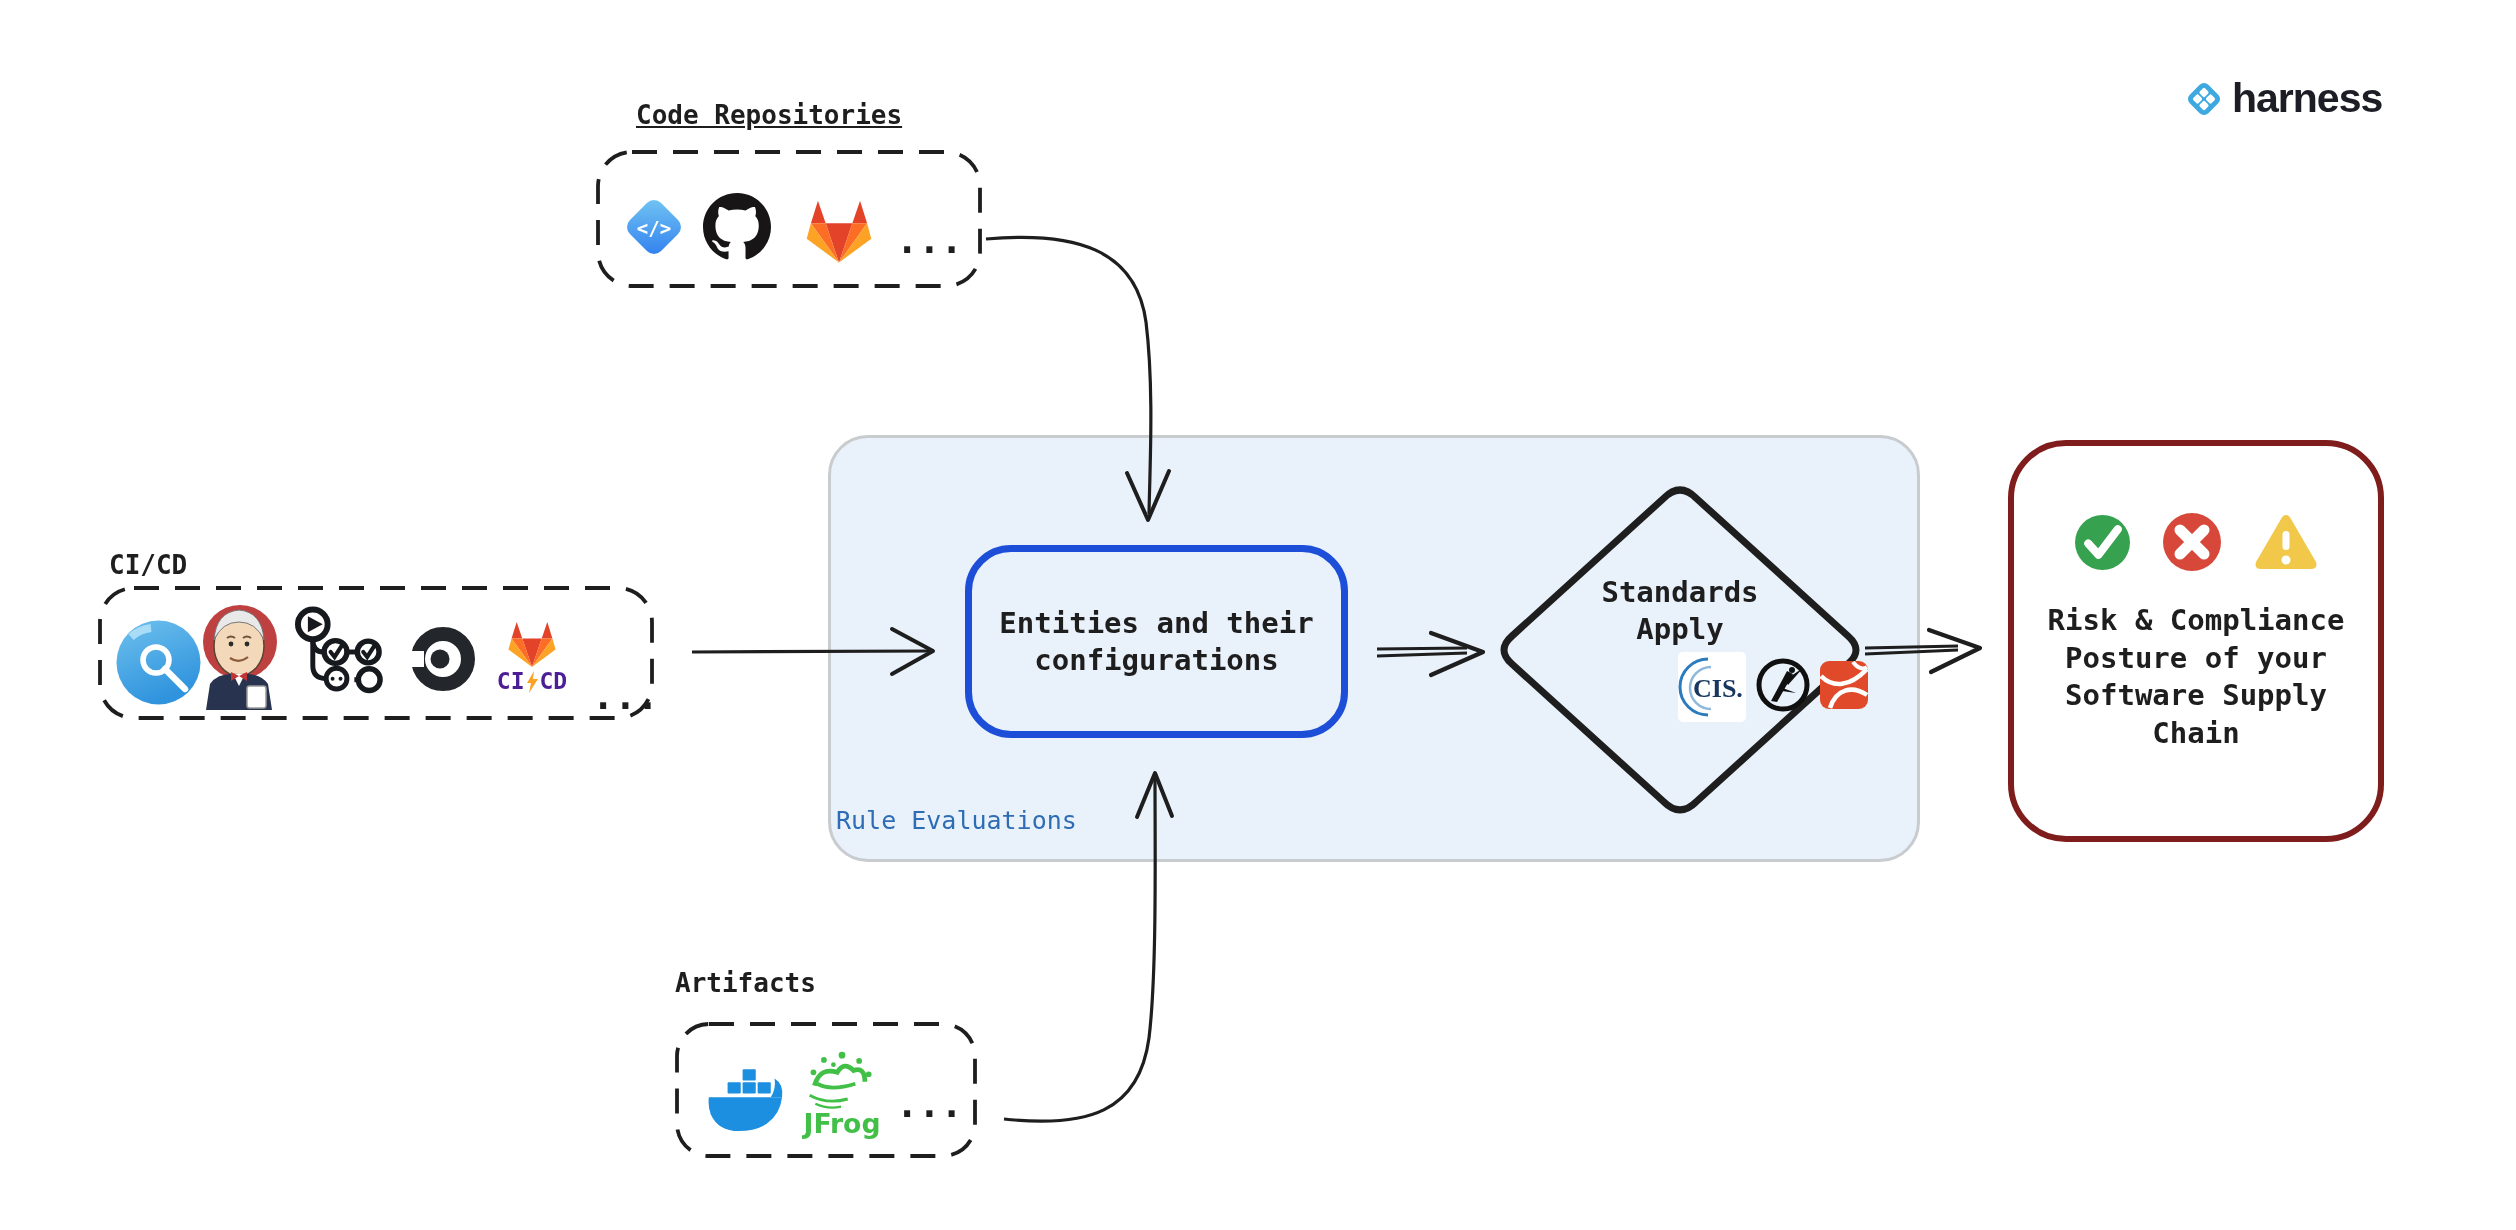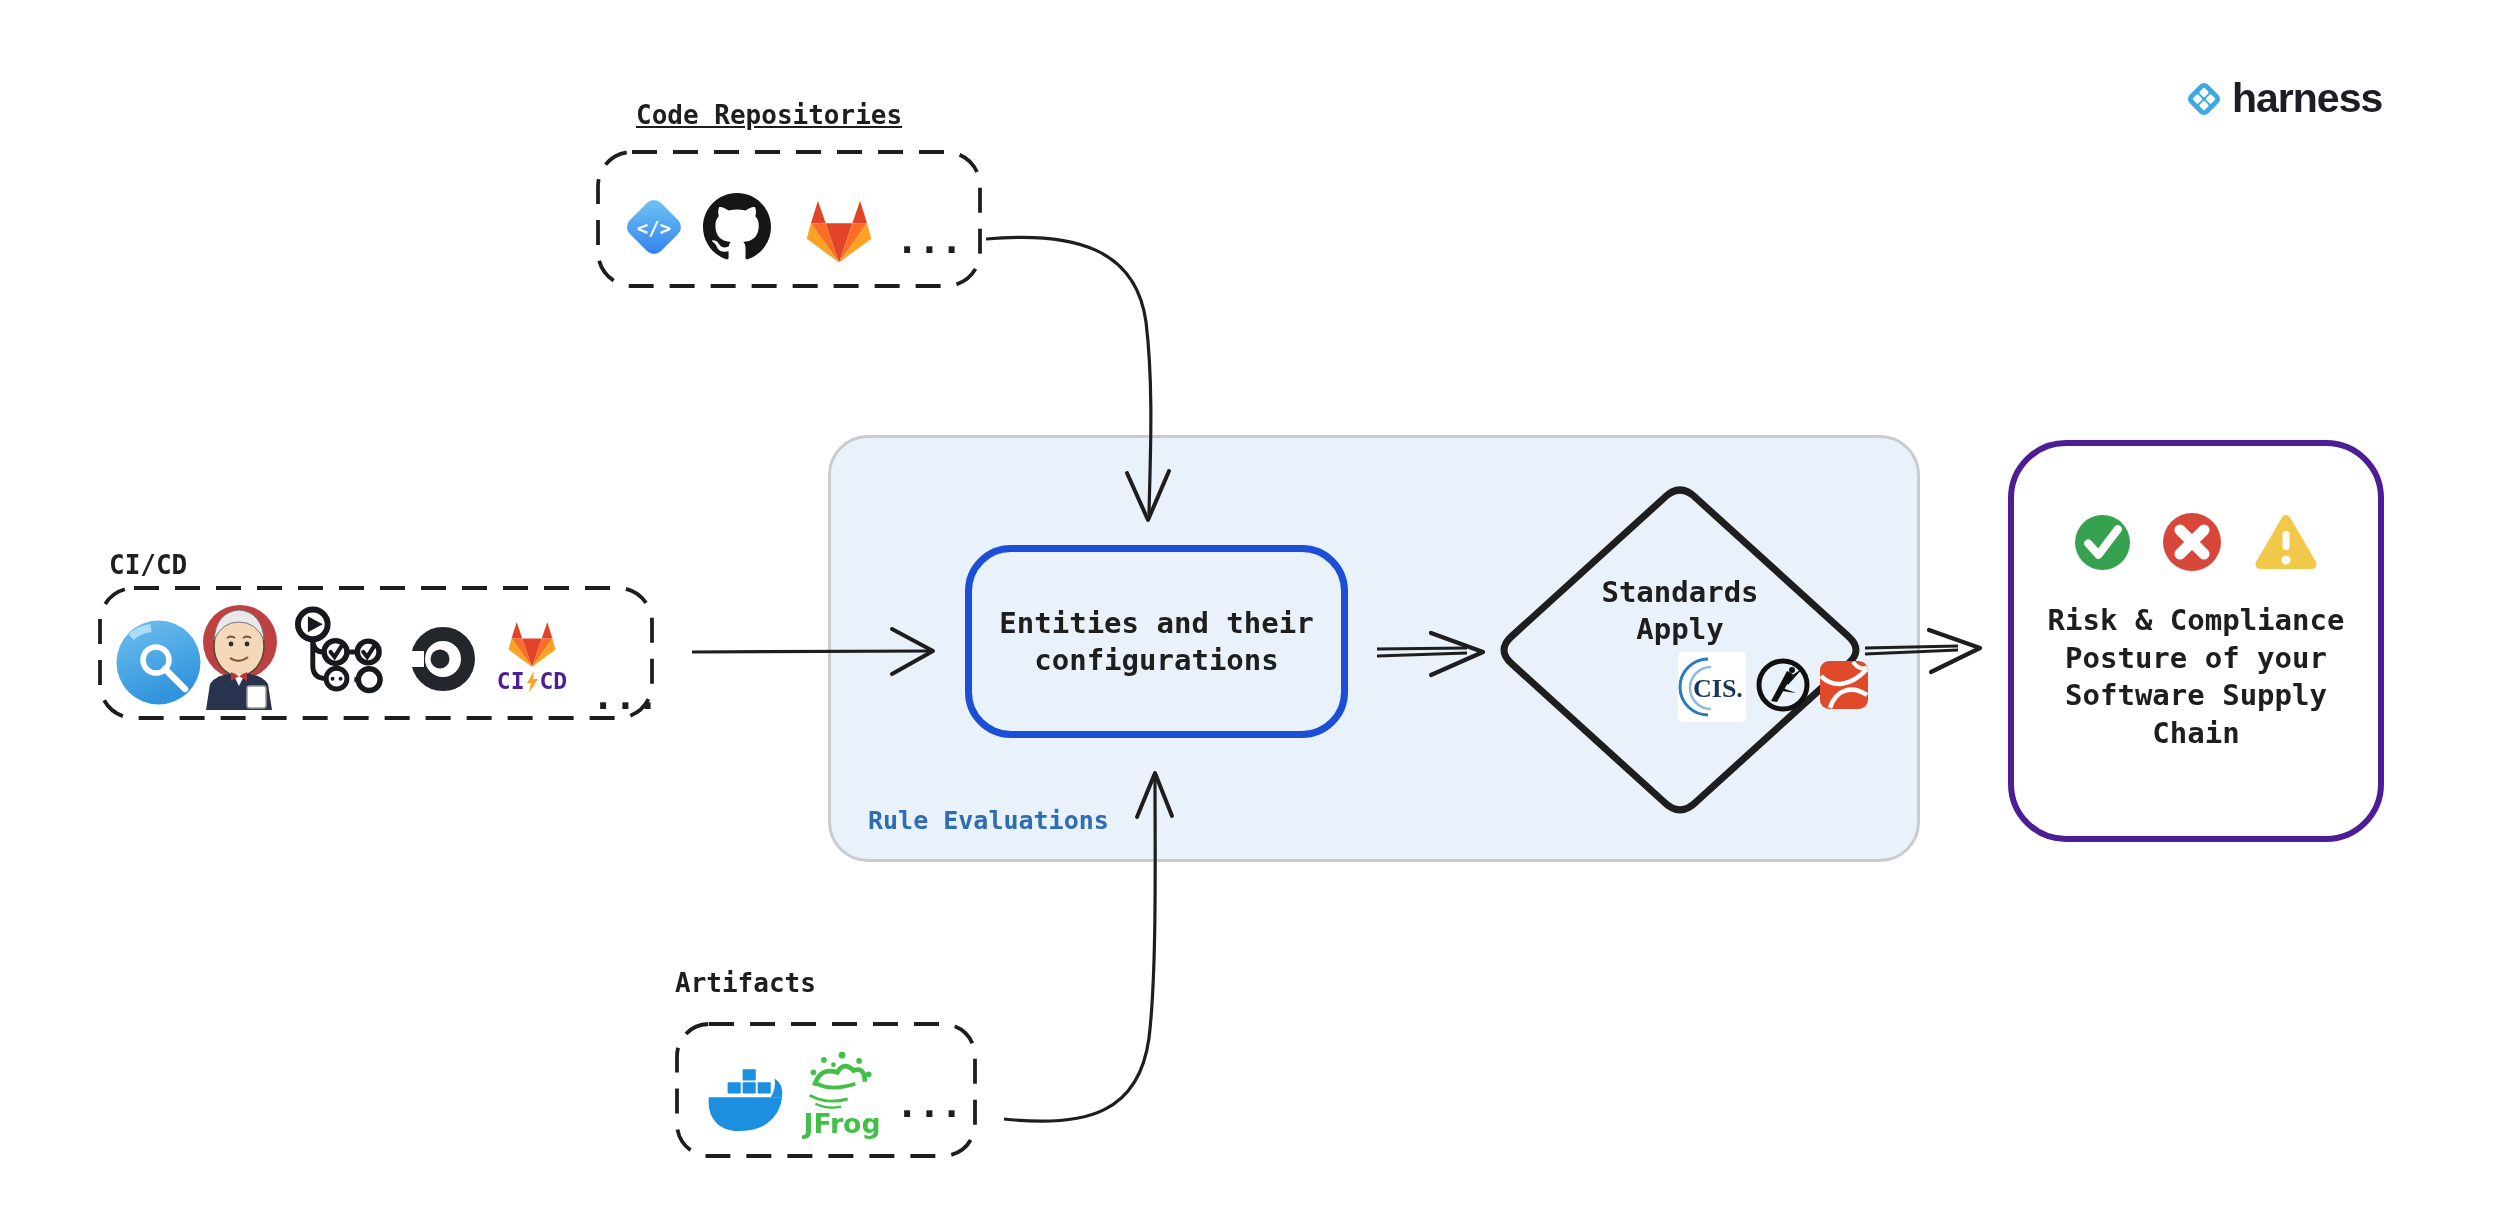--- a/index.html
+++ b/index.html
@@ -7,37 +7,37 @@
           font-family:"DejaVu Sans Mono", monospace;color:#1e1e1e;}
   
   .brand{position:absolute;left:2183px;top:78px;display:flex;align-items:flex-start;gap:7px;}
   .brand-text{font-family:"Liberation Sans", sans-serif;font-weight:700;font-size:41px;
               color:#1d1d26;letter-spacing:-1px;line-height:1;}
   
   .group-label{position:absolute;font-size:26px;font-weight:700;color:#1e1e1e;white-space:nowrap;}
   
   .panel{position:absolute;left:828px;top:435px;width:1092px;height:427px;background:#e9f1fb;
          border:3px solid #c9ccce;border-radius:40px;box-sizing:border-box;}
-  .panel-label{position:absolute;left:868px;top:806px;font-size:25px;font-weight:700;color:#2e6db4;}
+  .panel-label{position:absolute;left:836px;top:806px;font-size:25px;font-weight:400;color:#2e6db4;}
   
   .entities{position:absolute;left:965px;top:545px;width:383px;height:193px;box-sizing:border-box;
             border:7px solid #1d4ed8;border-radius:46px;display:flex;flex-direction:column;
             align-items:center;justify-content:center;font-size:29px;font-weight:700;line-height:37px;
             text-align:center;}
   
   .diamond-wrap{position:absolute;left:1492px;top:478px;width:376px;height:344px;}
   .diamond-text{position:absolute;left:1492px;top:574px;width:376px;text-align:center;
                 font-size:29px;font-weight:700;line-height:37px;}
   .diamond-icons{position:absolute;left:1492px;top:652px;width:376px;display:flex;
                  justify-content:flex-end;align-items:center;gap:9px;}
   .cis-tile{width:68px;height:70px;background:#ffffff;border-radius:5px;position:relative;
             display:flex;align-items:center;justify-content:center;}
   
   .outcome{position:absolute;left:2008px;top:440px;width:376px;height:402px;box-sizing:border-box;
-           background:#ffffff;border:6px solid #4c1d95;border-radius:58px;display:flex;
+           background:#ffffff;border:6px solid #7f1d1d;border-radius:58px;display:flex;
            flex-direction:column;align-items:center;}
   .outcome-icons{margin-top:66px;display:flex;align-items:center;gap:31px;}
   .outcome-text{margin-top:26px;text-align:center;font-size:29px;font-weight:700;line-height:37.5px;}
   
   .dots{position:absolute;font-size:37px;font-weight:700;color:#1e1e1e;line-height:1;}
   .icon{position:absolute;}
   .gl-cicd{position:absolute;left:490px;top:620px;width:84px;display:flex;flex-direction:column;
            align-items:center;}
   .gl-cicd-text{display:flex;align-items:center;gap:2px;font-size:23px;font-weight:700;
                 color:#4c1d95;margin-top:2px;line-height:1;}

